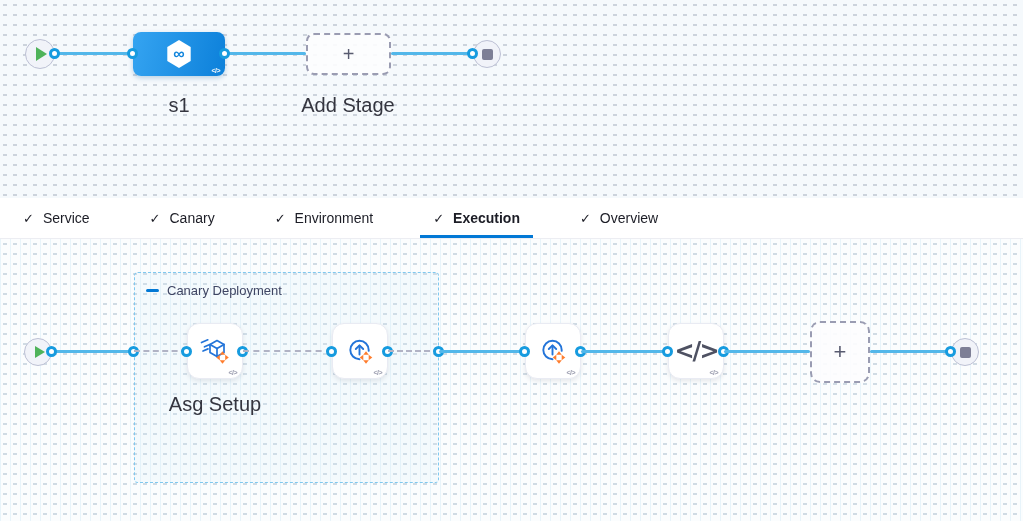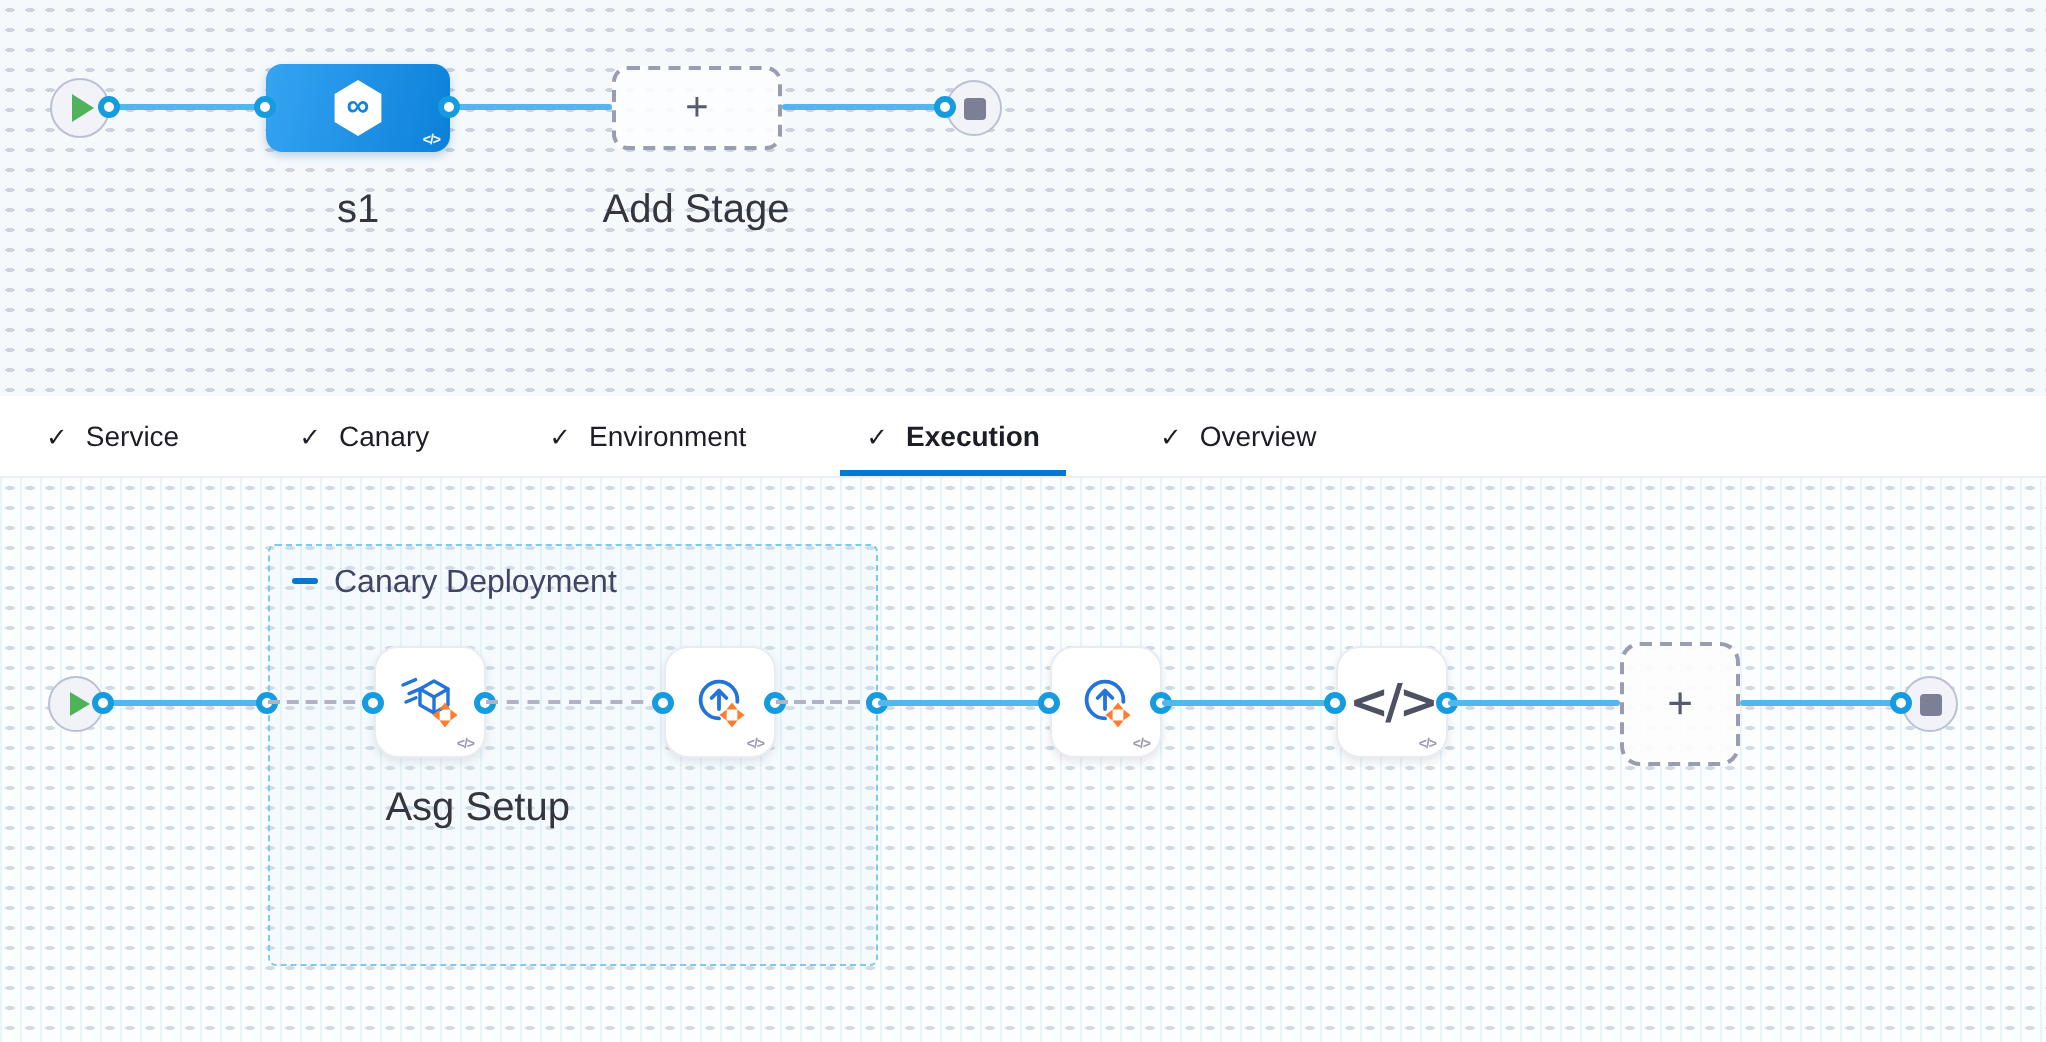--- a/index.html
+++ b/index.html
@@ -78,21 +78,21 @@
   }
   .add-box .plus{font-size:22px;font-weight:400;line-height:1;}
 
   
   .group-box{
     position:absolute;left:134px;top:33px;width:305px;height:211px;
     border:1.5px dashed var(--group-border);border-radius:4px;
     background:rgba(214,238,250,0.16);
   }
   .collapse{position:absolute;left:146px;top:50px;width:13px;height:3px;background:var(--accent);border-radius:2px;cursor:pointer;}
-  .group-label{position:absolute;left:167px;top:44px;font-size:16px;color:#3f4563;}
+  .group-label{position:absolute;left:167px;top:44px;font-size:13px;color:#3f4563;}
 
   .card{
     position:absolute;width:56px;height:56px;background:#fff;border:1px solid #e9ebf3;border-radius:12px;
     box-shadow:0 2px 4px rgba(40,41,61,.10);
     display:flex;align-items:center;justify-content:center;cursor:pointer;
   }
   .code-glyph{font-size:24px;font-weight:700;letter-spacing:-2px;color:#4e5162;font-family:"DejaVu Sans",sans-serif;}
   .wrap-all{word-break:break-all;}
 </style>
 </head>
@@ -243,16 +243,16 @@
     <div class="add-box" style="left:810px;top:82px;width:60px;height:62px;border-radius:10px;">
       <span class="plus">+</span>
     </div>
     <div class="line" style="left:870px;top:111px;width:82px;"></div>
 
     <div class="node-circle" style="left:951px;top:99px;width:28px;height:28px;">
       <div class="stop-sq"></div>
     </div>
     <div class="port" style="left:945px;top:107px;"></div>
 
-    <div class="nlabel" style="left:145px;top:155px;width:140px;text-align:right;">Asg Setup</div>
+    <div class="nlabel" style="left:145px;top:155px;width:140px;">Asg Setup</div>
   </section>
 
 </div>
 
 </body></html>

